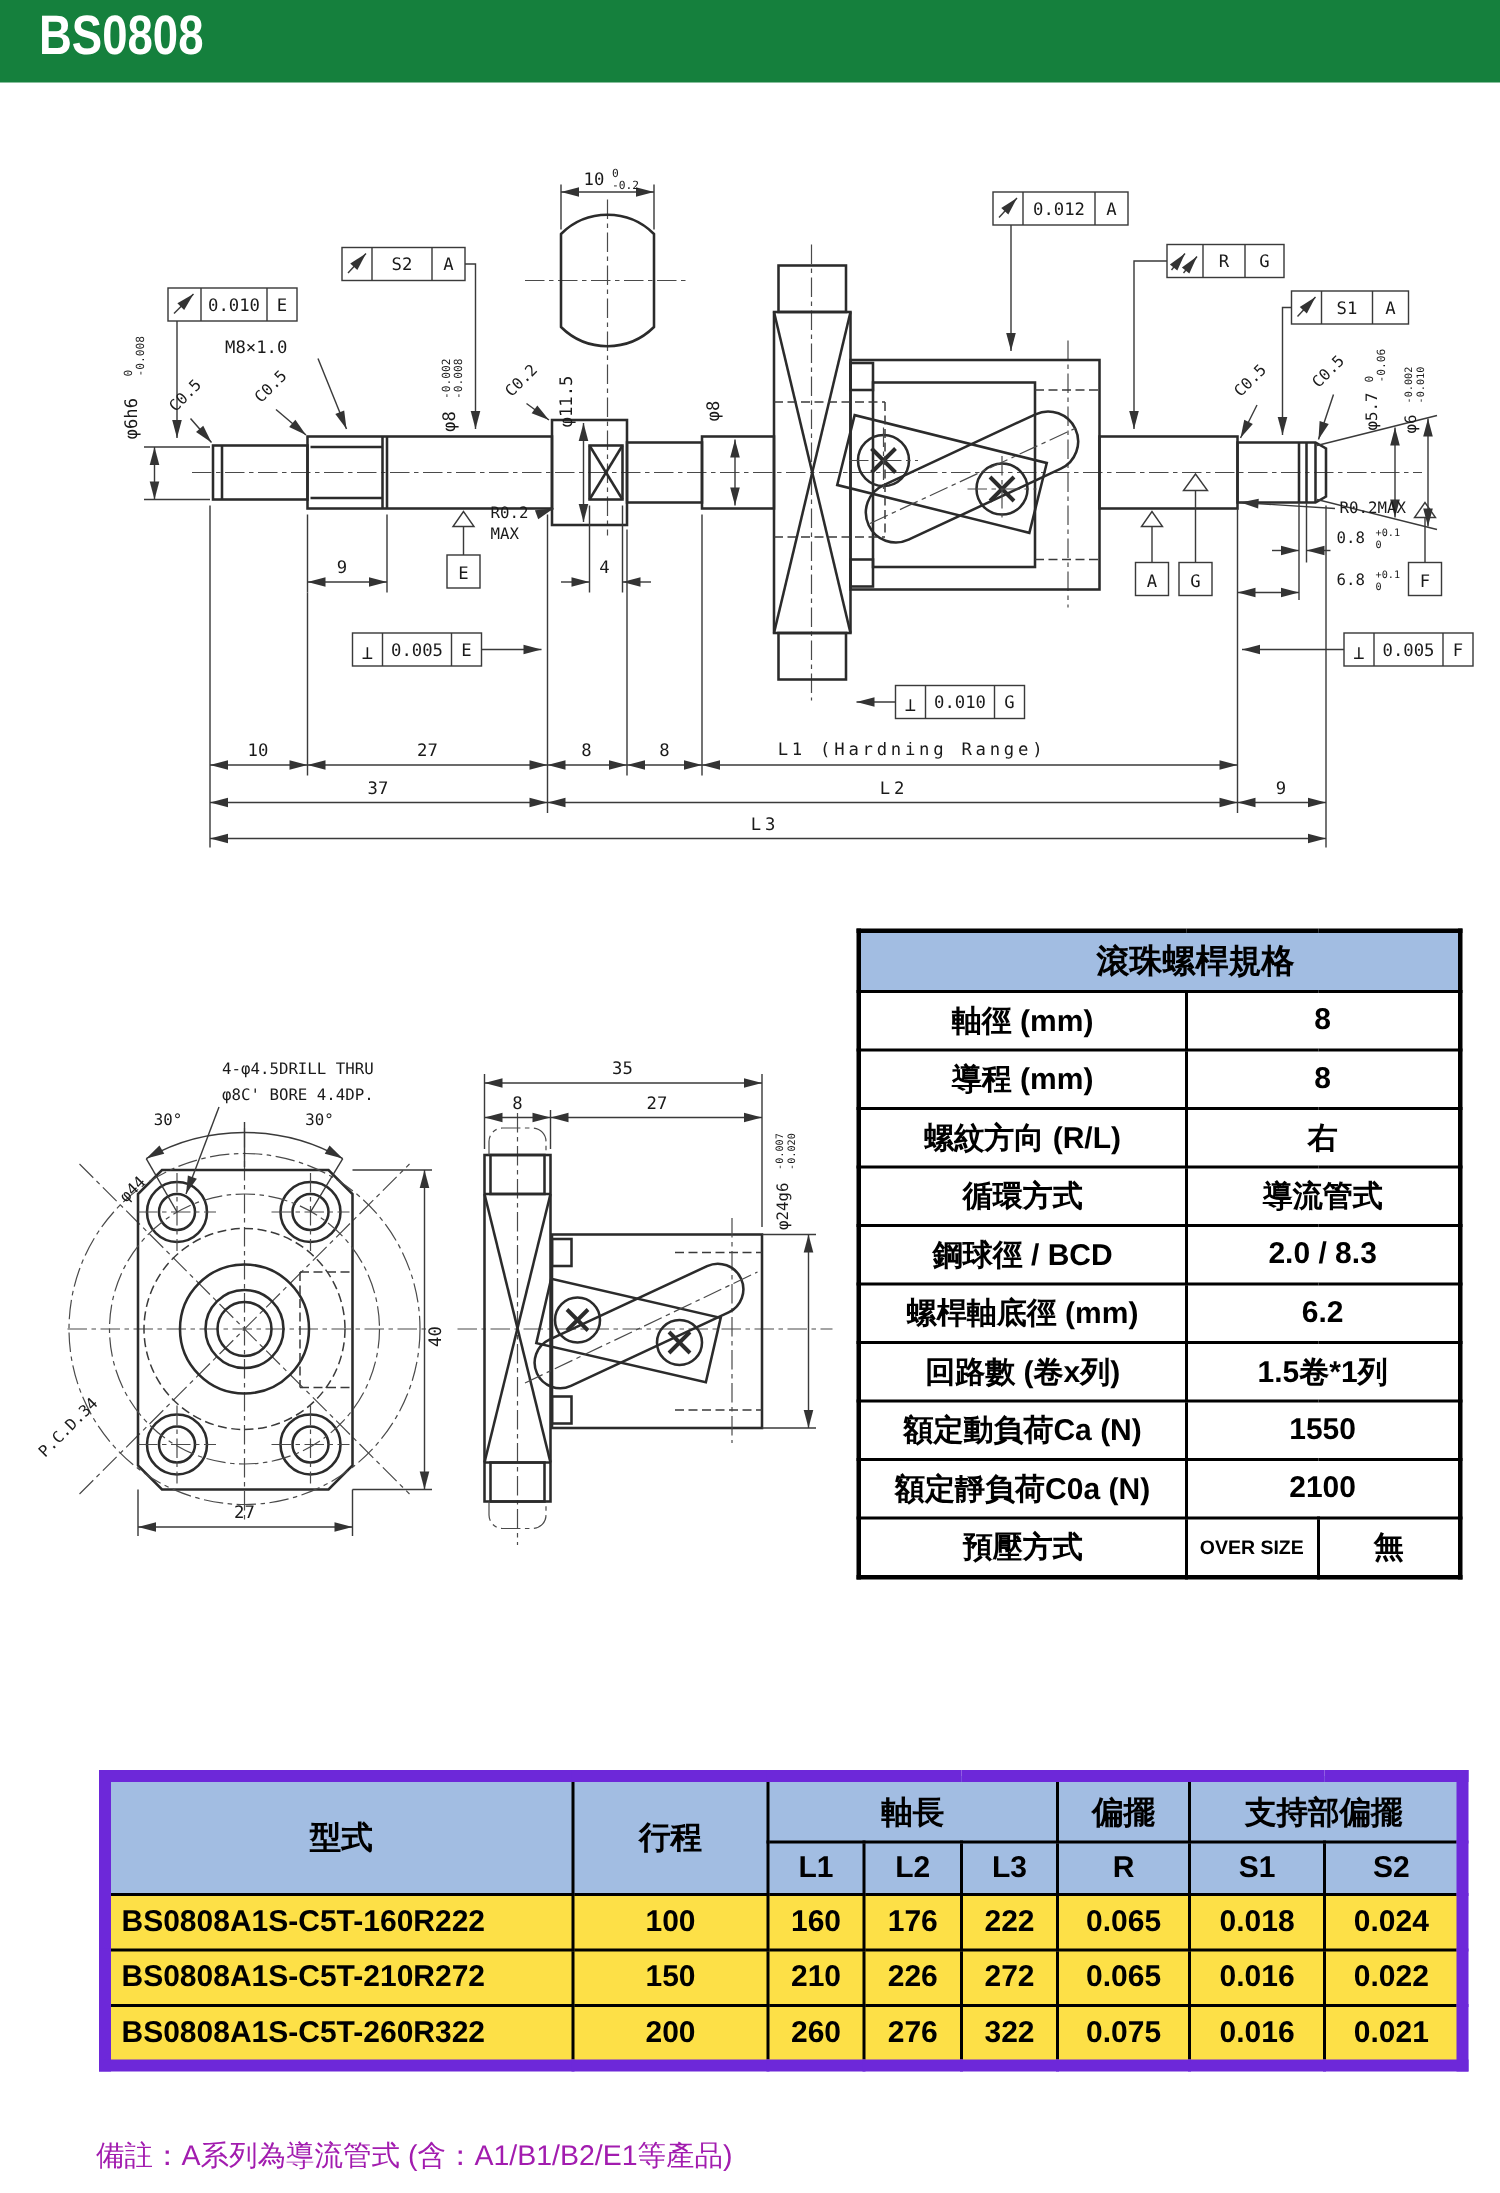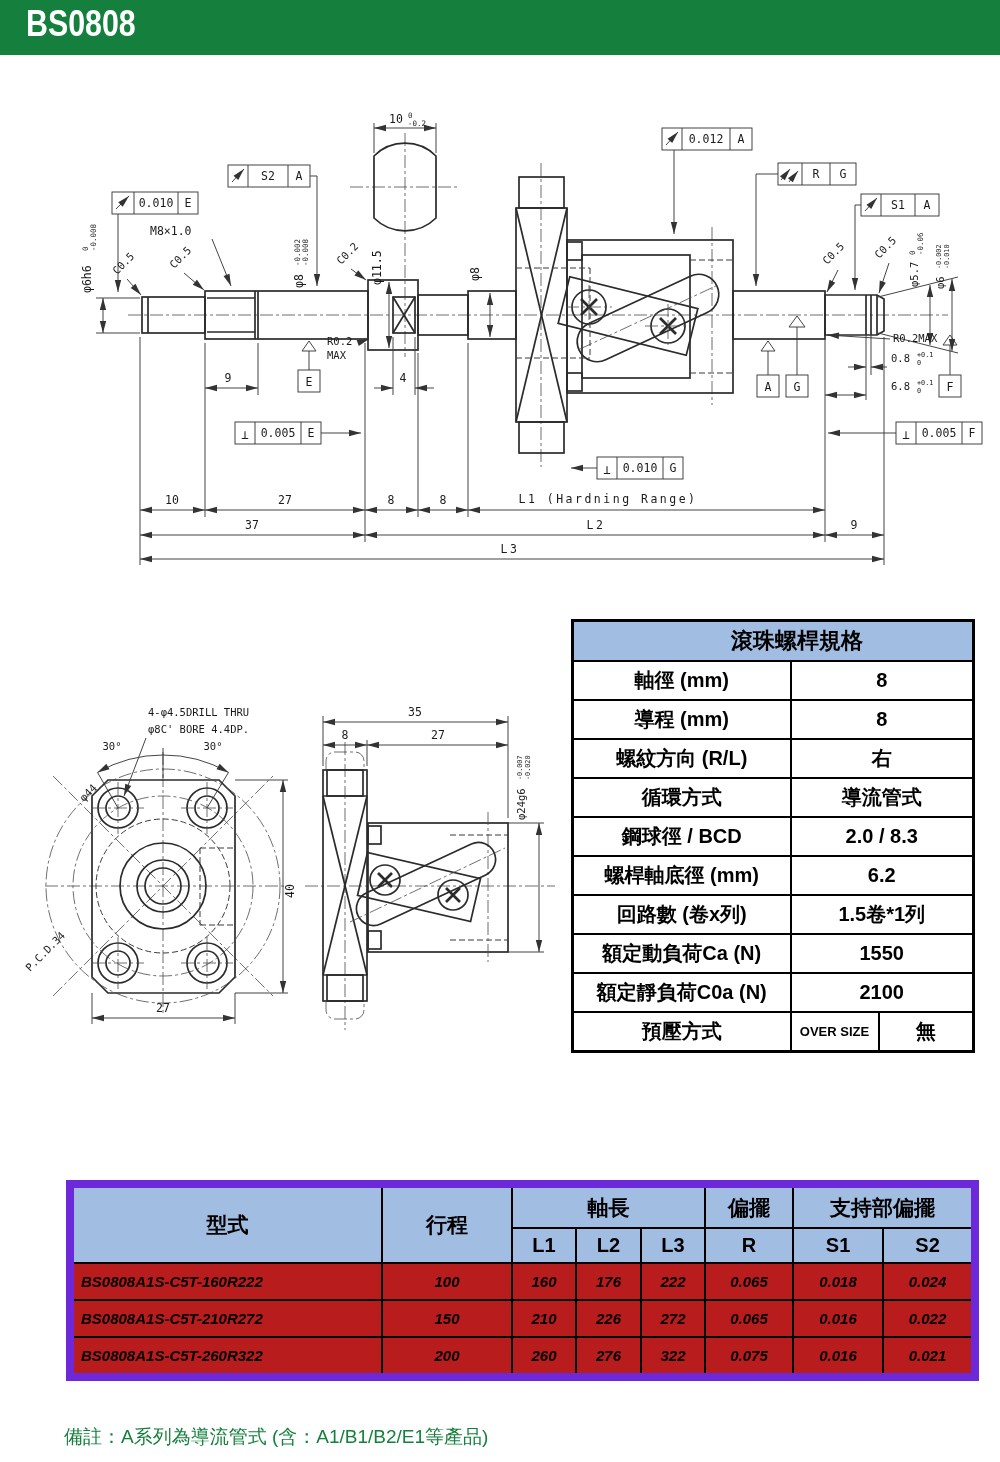--- a/index.html
+++ b/index.html
@@ -23,23 +23,23 @@
   .spec .hd{background:#a2bde2;font-size:22px;height:38px;padding-left:48px;}
   .spec td{height:37px;font-size:20px;}
   .spec .lbl{font-size:20px;}
   .sm{font-size:14px !important;}
   .osz{font-size:13px !important;}
   
   .models{position:absolute;left:66px;top:1180px;width:905px;table-layout:fixed;border:8px solid #6d28d9;}
   .models th,.models td{border:2px solid #000;text-align:center;font-weight:bold;padding:0;}
   .models th{background:#a2bde2;font-size:21px;}
   .models .r1{height:44px;} .models .r2 th{height:33px;font-size:20px;}
-  .models td{height:35px;font-size:15px;background:#b91c1c;font-style:italic;}
+  .models td{height:35px;font-size:20px;background:#fde047;}
   .models .mdl{text-align:left;padding-left:7px;}
-  .note{position:absolute;left:64px;top:1424px;font-size:19px;color:#15803d;white-space:nowrap;}
+  .note{position:absolute;left:64px;top:1424px;font-size:19px;color:#a21caf;white-space:nowrap;}
 </style>
 </head>
 <body>
 
 <div class="topbar">
   <div class="t">BS0808</div>
 </div>
 
 <svg viewBox="0 0 1000 505" style="position:absolute;left:0;top:95px;width:1000px;height:505px;">
   <defs>

